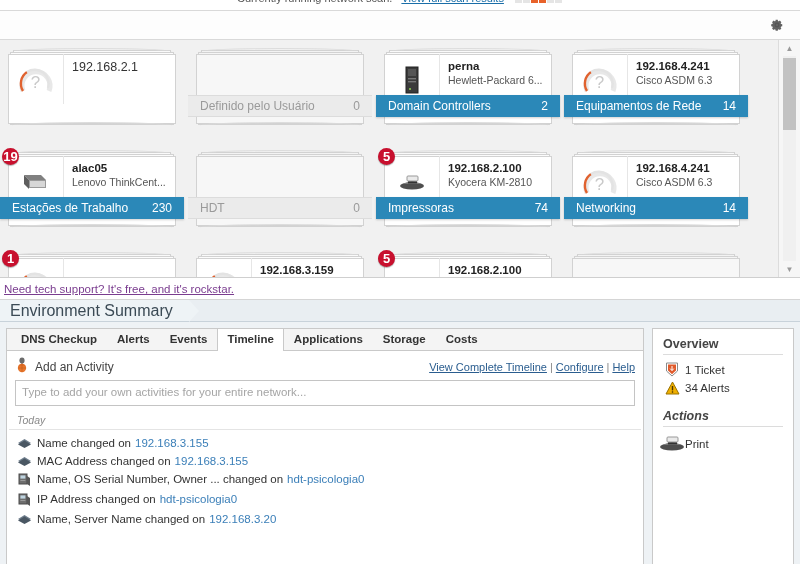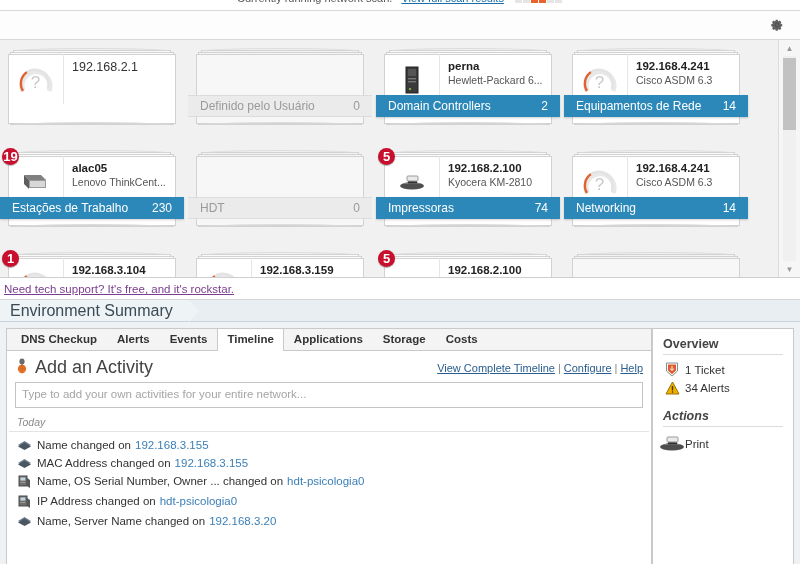--- a/index.html
+++ b/index.html
@@ -275,21 +275,21 @@
     border-bottom: 11px solid transparent;
     border-left: 10px solid #eef3f6;
   }
 
   
   .lower {
     display: flex;
     height: 243px;
     background: #eef2f5;
     padding: 6px 6px 0 6px;
-    gap: 0;
+    gap: 8px;
   }
   .panel-main {
     flex: 1;
     background: #fff;
     border: 1px solid #c9c9c9;
     display: flex;
     flex-direction: column;
     overflow: hidden;
   }
   .tabs {
@@ -316,21 +316,21 @@
     margin-bottom: -1px;
     padding-bottom: 4px;
   }
 
   .activity-head {
     display: flex;
     align-items: center;
     padding: 6px 8px 4px 8px;
   }
   .activity-head .a-label {
-    font-size: 18px;
+    font-size: 12px;
     color: #444;
     margin-left: 6px;
   }
   .activity-head .a-links {
     margin-left: auto;
     font-size: 11px;
     color: #555;
   }
   .activity-head .a-links a {
     color: #2a5d8f;
@@ -633,24 +633,20 @@
           <div class="paper p2"></div>
           <div class="paper p1"></div>
           <div class="curve-top"></div>
           <div class="tile-body">
             <div class="tile-icon">
               <span class="gauge"><svg width="38" height="34" viewBox="0 0 38 34">
                   <path d="M6 27 A14 14 0 1 1 32 27" fill="none" stroke="#e8e8e8" stroke-width="5"></path>
                   <path d="M6 27 A14 14 0 0 1 10 8" fill="none" stroke="#e0622f" stroke-width="2.4"></path>
                   <path d="M10 8 A14 14 0 0 1 31 24" fill="none" stroke="#e3e3e3" stroke-width="2.4"></path>
                 </svg></span>
-            </div>
-            <div class="tile-text">
-              <div class="tile-host">192.168.3.104</div>
-              <div class="tile-sub"></div>
             </div>
           </div>
         </div>
         <div class="tile">
           <div class="paper p3"></div>
           <div class="paper p2"></div>
           <div class="paper p1"></div>
           <div class="curve-top"></div>
           <div class="tile-body">
             <div class="tile-icon">

